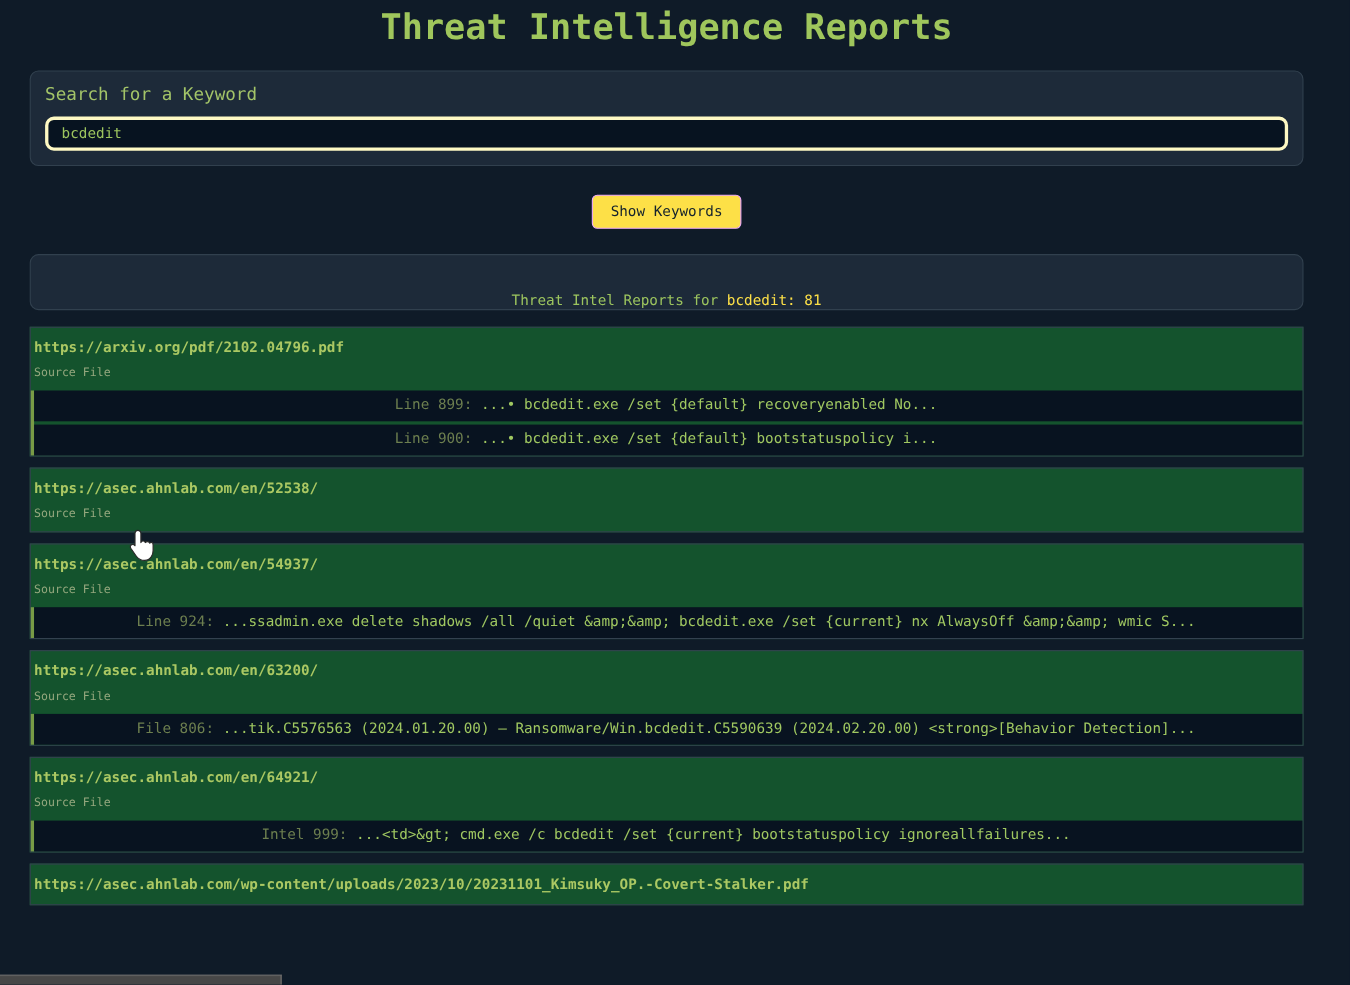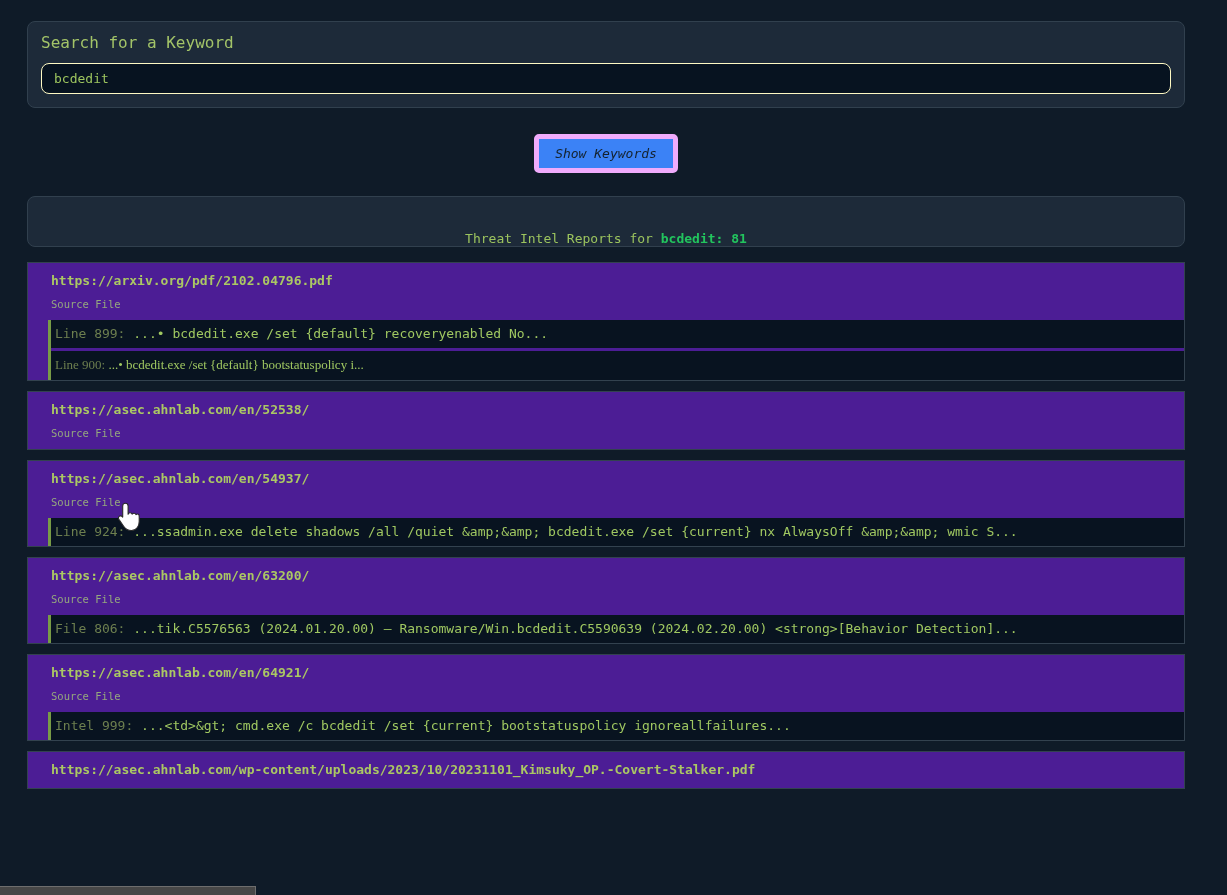--- a/index.html
+++ b/index.html
@@ -47,71 +47,69 @@
     font-size: 16px;
     color: #a3c468;
   }
   .search-input {
     display: block;
     box-sizing: border-box;
     width: 100%;
     margin-top: 11px;
     height: 31px;
     background: #071320;
-    border: 1px solid #fef9c3;
+    border: 3px solid #fef9c3;
     border-radius: 8px;
     padding: 0 12px;
     font-family: "DejaVu Sans Mono", "Liberation Mono", monospace;
     font-size: 13px;
     color: #9cc45e;
     outline: none;
   }
   .btn-row {
     margin-top: 26px;
     text-align: center;
   }
   .show-btn {
     display: inline-block;
-    background: #3b82f6;
+    background: #fde047;
     color: #14222d;
-    border: 5px solid #f0abfc;
+    border: 1px solid #f0abfc;
     border-radius: 5px;
     padding: 7px 16px;
     font-family: "DejaVu Sans Mono", "Liberation Mono", monospace;
     font-size: 13px;
     cursor: pointer;
-    font-style: italic;
   }
   .summary-card {
     margin-top: 23px;
     height: 51px;
     display: flex;
     align-items: flex-end;
     justify-content: center;
     font-size: 13px;
     color: #9cc45e;
   }
   .summary-card .kw {
-    font-weight: bold;
-    color: #22c55e;
+    font-weight: normal;
+    color: #fde047;
     white-space: pre;
   }
   .summary-card .pre {
     white-space: pre;
   }
   
   .reports {
     margin-top: 15px;
   }
   .report {
-    background: #4c1d95;
+    background: #14532d;
     border: 1px solid #33424f;
     margin-bottom: 10px;
     box-sizing: border-box;
-    padding-left: 20px;
   }
   .report-header {
     padding: 7px 10px 10px 3px;
   }
   .report-url {
     font-size: 13px;
     font-weight: bold;
     color: #abc863;
     text-decoration: none;
     cursor: pointer;
@@ -124,24 +122,24 @@
   }
   .lines {
     border-left: 3px solid #789b46;
   }
   .line-row {
     background: #081320;
     padding: 6px 8px 7px 4px;
     font-size: 13px;
     white-space: nowrap;
     overflow: hidden;
+    text-align: center;
   }
   .line-row + .line-row {
     margin-top: 3px;
-    font-family: Liberation Serif, serif;
   }
   .line-label {
     color: #6d7f4f;
     white-space: pre;
   }
   .line-text {
     color: #a0c861;
     white-space: pre;
   }
   
@@ -162,20 +160,21 @@
     border-top: 1px solid #6e6e6e;
     border-right: 1px solid #6e6e6e;
     z-index: 10;
   }
 </style>
 </head>
 <body>
 
 <div class="page">
 
+  <h1 class="title">Threat Intelligence Reports</h1>
 
   <section class="card search-card">
     <div class="search-label">Search for a Keyword</div>
     <input class="search-input" type="text" value="bcdedit" style="">
   </section>
 
   <div class="btn-row">
     <button class="show-btn">Show Keywords</button>
   </div>
 

